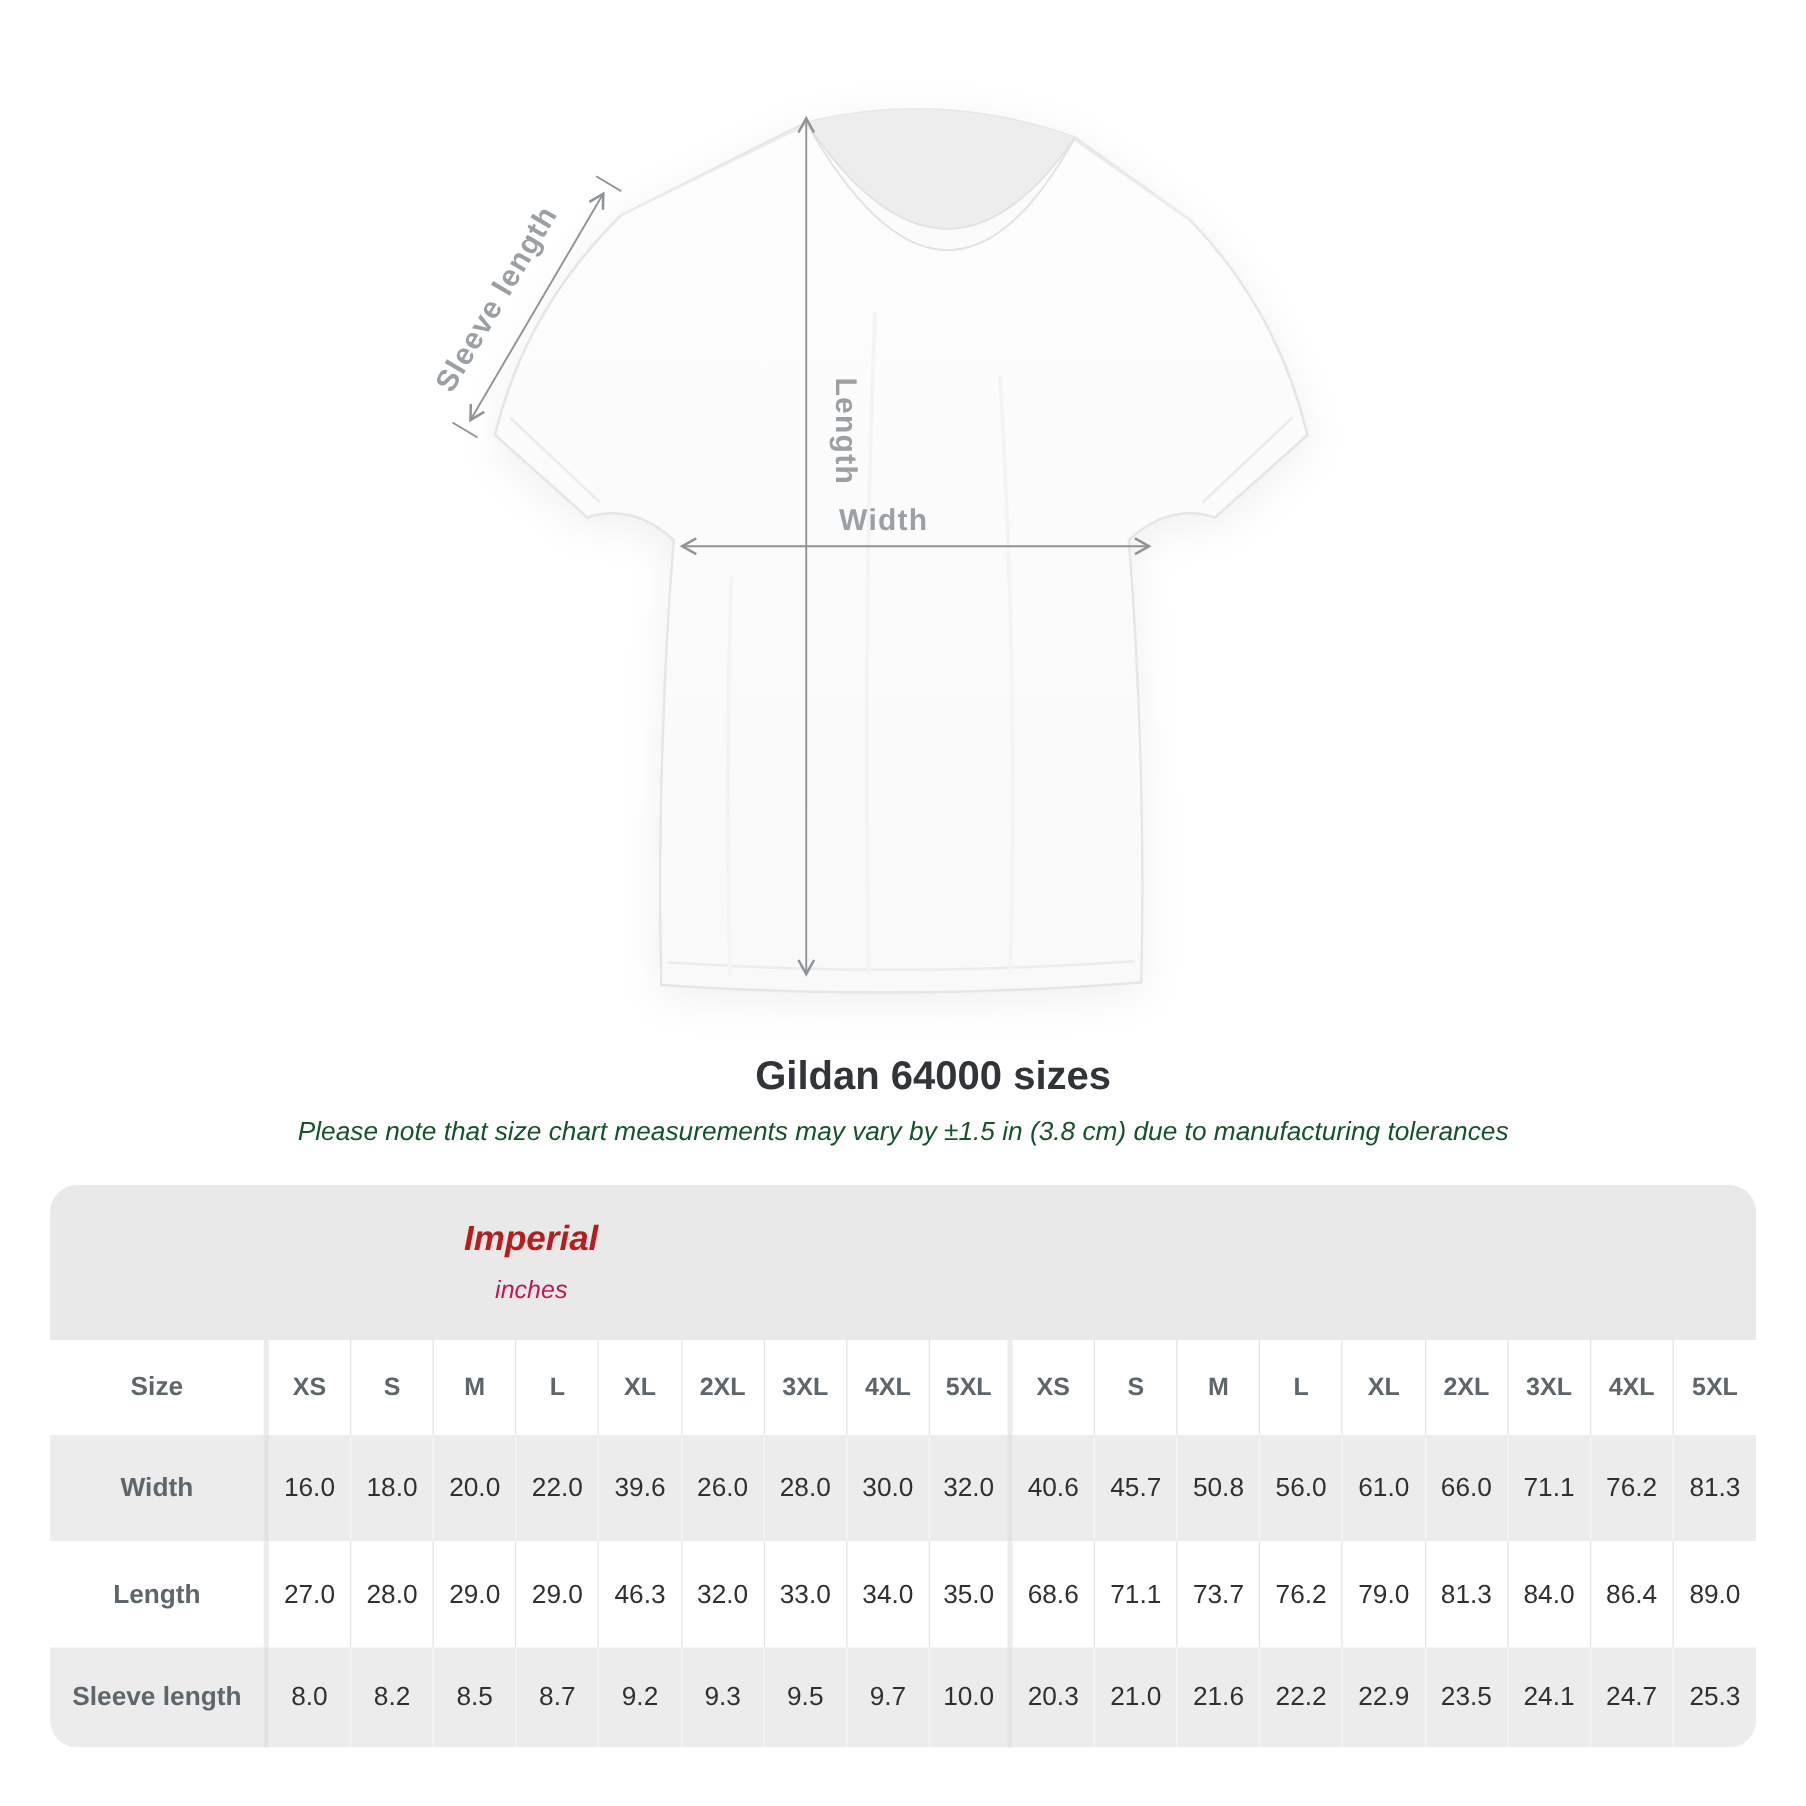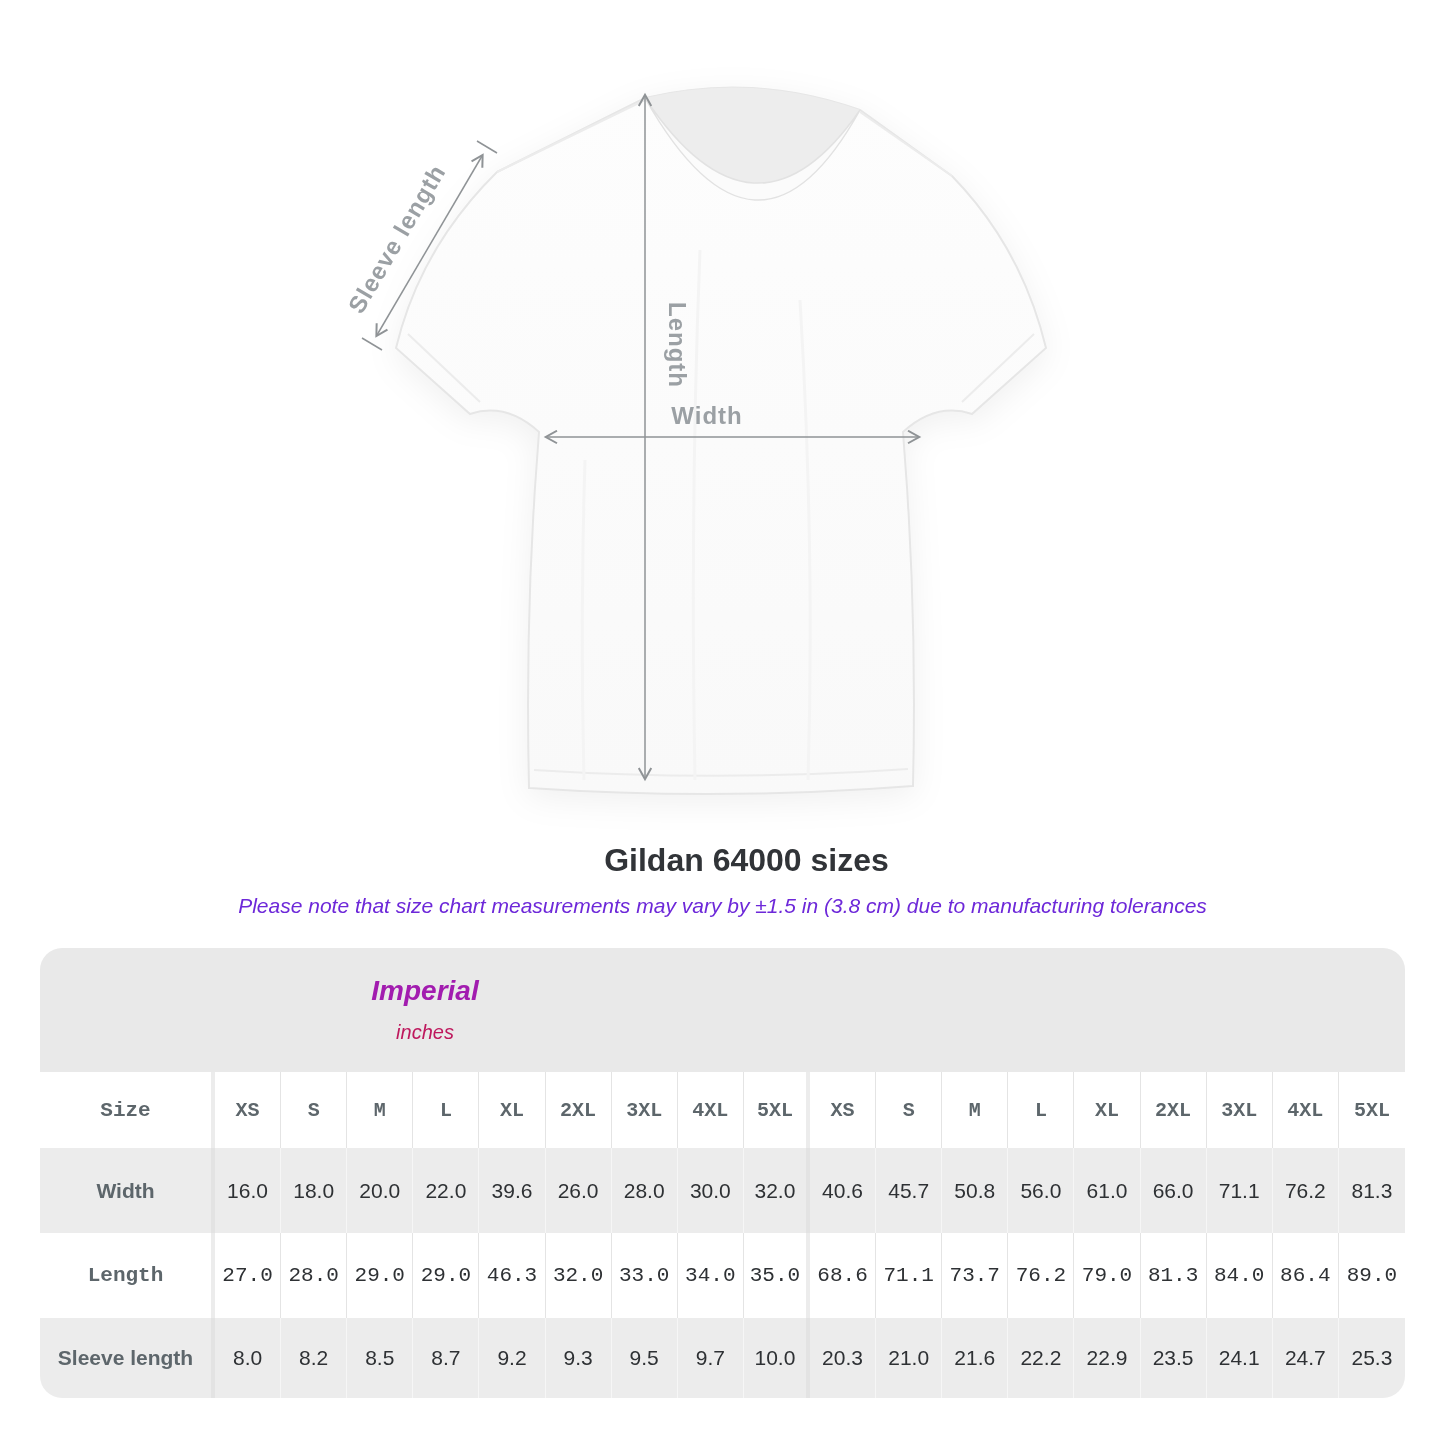--- a/index.html
+++ b/index.html
@@ -11,41 +11,41 @@
   .figure{position:absolute;left:0;top:0;width:1445px;height:830px;}
   .shirt-shadow{filter:drop-shadow(0 8px 16px rgba(0,0,0,0.06));}
   .dim-label{font-weight:bold;font-size:24px;fill:#9ba0a4;letter-spacing:1px;}
   
   .page-title{
     position:absolute;left:0;top:842px;width:100%;text-align:center;
     font-size:32px;font-weight:bold;color:#313438;margin-left:24px;
   }
   .subtitle{
     position:absolute;left:0;top:894px;width:100%;text-align:center;
-    font-size:21px;font-style:italic;color:#6d28d9;
+    font-size:21px;font-style:italic;color:#14532d;
   }
   
   .size-table{
     position:absolute;left:40px;top:948px;width:1365px;height:450px;
     border-radius:22px;overflow:hidden;background:#ffffff;
   }
   .units-header{display:flex;height:124px;background:#e9e9e9;}
   .units-half{display:flex;flex-direction:column;align-items:center;padding-top:27px;box-sizing:border-box;}
   .units-half.imperial{width:770px;}
   .units-half.metric{width:595px;}
-  .units-name{font-size:28px;font-weight:bold;font-style:italic;color:#a21caf;}
+  .units-name{font-size:28px;font-weight:bold;font-style:italic;color:#b91c1c;}
   .units-sub{margin-top:14px;font-size:20px;font-style:italic;color:#be185d;}
   .grid-row{display:grid;grid-template-columns:175px repeat(18,1fr);}
   .grid-row.rw{background:#ffffff;}
   .grid-row.rg{background:#ececec;}
   .cell{
     display:flex;align-items:center;justify-content:center;
     box-sizing:border-box;border-right:1px solid transparent;white-space:nowrap;
   }
-  .rw .cell{border-right-color:#e4e4e4;font-family:Liberation Mono, monospace;}
+  .rw .cell{border-right-color:#e4e4e4;}
   .rg .cell{border-right-color:#f6f6f6;}
   .cell.thick{border-right-width:4px;}
   .rw .cell.thick{border-right-color:#ececec;}
   .rg .cell.thick{border-right-color:#e3e3e3;}
   .cell.last{border-right:none;}
   .label-cell{font-weight:bold;font-size:21px;color:#5d666b;}
   .size-cell{font-weight:bold;font-size:20px;color:#5d666b;}
   .value-cell{font-size:21px;color:#2e3134;}
 </style>
 </head>

